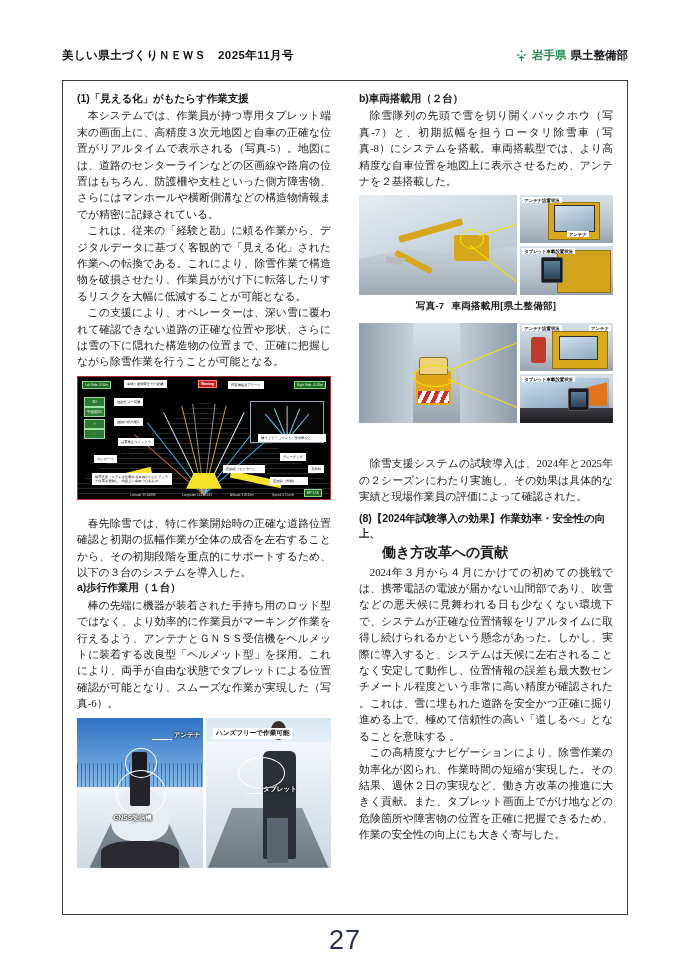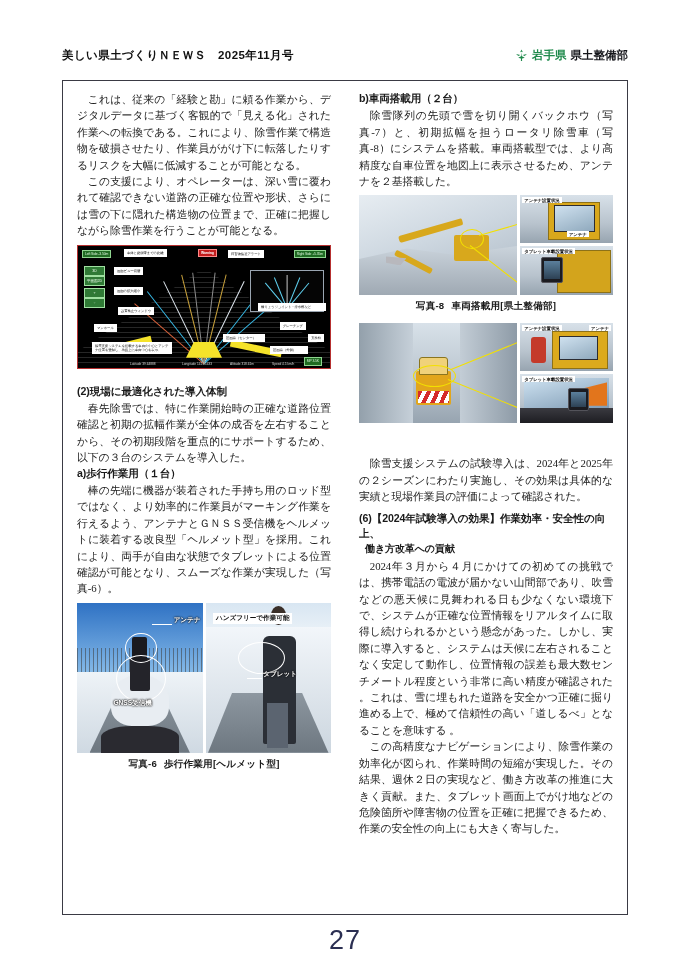--- a/index.html
+++ b/index.html
@@ -90,24 +90,24 @@
   .h-sec {
     font-family: "Liberation Sans", "DejaVu Sans", sans-serif;
     font-size: 11px;
     font-weight: bold;
     line-height: 1.5;
     margin: 0;
     letter-spacing: -0.1px;
   }
   .h-sub-ind {
     font-family: "Liberation Sans", "DejaVu Sans", sans-serif;
-    font-size: 10px;
+    font-size: 14px;
     font-weight: bold;
     line-height: 1.45;
-    margin: 0 0 1px 6px;
+    margin: 0 0 1px 23px;
     letter-spacing: -0.1px;
   }
   p.body {
     font-size: 10.8px;
     line-height: 1.52;
     margin: 0 0 0 0;
     text-align: justify;
     text-justify: inter-ideograph;
     text-indent: 10.8px;
     letter-spacing: -0.05px;
@@ -559,20 +559,22 @@
     </svg>
     <span class="logo-pref">岩手県</span>
     <span class="logo-dept">県土整備部</span>
   </div>
 </div>
 
 <div class="content-frame">
 
   <div class="col col-left">
 
+    <h3 class="h-sub">(1)「見える化」がもたらす作業支援</h3>
+    <p class="body">本システムでは、作業員が持つ専用タブレット端末の画面上に、高精度３次元地図と自車の正確な位置がリアルタイムで表示される（写真-5）。地図には、道路のセンターラインなどの区画線や路肩の位置はもちろん、防護柵や支柱といった側方障害物、さらにはマンホールや横断側溝などの構造物情報までが精密に記録されている。</p>
     <p class="body">これは、従来の「経験と勘」に頼る作業から、デジタルデータに基づく客観的で「見える化」された作業への転換である。これにより、除雪作業で構造物を破損させたり、作業員ががけ下に転落したりするリスクを大幅に低減することが可能となる。</p>
     <p class="body">この支援により、オペレーターは、深い雪に覆われて確認できない道路の正確な位置や形状、さらには雪の下に隠れた構造物の位置まで、正確に把握しながら除雪作業を行うことが可能となる。</p>
 
     <div class="gap-s"></div>
 
     <div class="fig5">
       <div class="road-surface"></div>
       <div class="lane c1"></div>
       <div class="lane c2"></div>
       <div class="lane c3"></div>
@@ -621,21 +623,20 @@
       <div class="scr-bottom-val" style="left:104px;">Longitude 141.15433</div>
       <div class="scr-bottom-val" style="left:152px;">Altitude 318.61m</div>
       <div class="scr-bottom-val" style="left:194px;">Speed 4.5 km/h</div>
       <div class="scr-tag grn" style="right:8px;bottom:2px;">MP 3.5K</div>
 
     </div>
 
 
     <div class="gap-l"></div>
 
-    <h3 class="h-sub">(2)現場に最適化された導入体制</h3>
     <p class="body">春先除雪では、特に作業開始時の正確な道路位置確認と初期の拡幅作業が全体の成否を左右することから、その初期段階を重点的にサポートするため、以下の３台のシステムを導入した。</p>
     <h3 class="h-sub">a)歩行作業用（１台）</h3>
     <p class="body">棒の先端に機器が装着された手持ち用のロッド型ではなく、より効率的に作業員がマーキング作業を行えるよう、アンテナとＧＮＳＳ受信機をヘルメットに装着する改良型「ヘルメット型」を採用。これにより、両手が自由な状態でタブレットによる位置確認が可能となり、スムーズな作業が実現した（写真-6）。</p>
 
     <div class="gap-s"></div>
 
     <div class="fig6">
       <div class="ph ph-left">
         <div class="sky"></div>
         <div class="treeline"></div>
@@ -658,23 +659,20 @@
         <div class="person"></div>
         <div class="person-legs"></div>
         <div class="person-head"></div>
         <div class="circle-hl" style="left:26%;top:26%;width:36%;height:20%;"></div>
         <div class="ph-label banner" style="left:6%;top:7%;">ハンズフリーで作業可能</div>
         <div class="ph-pointer" style="left:33%;top:50%;width:12%;"></div>
         <div class="ph-label" style="left:46%;top:45%;">タブレット</div>
       </div>
     </div>
 
-    <div class="caption">
-      <span>写真-6</span><span class="cap-sp"></span><span>歩行作業用[ヘルメット型]</span>
-    </div>
   </div>
 
   <div class="col col-right">
 
     <h3 class="h-sub">b)車両搭載用（２台）</h3>
     <p class="body">除雪隊列の先頭で雪を切り開くバックホウ（写真-7）と、初期拡幅を担うロータリ除雪車（写真-8）にシステムを搭載。車両搭載型では、より高精度な自車位置を地図上に表示させるため、アンテナを２基搭載した。</p>
 
     <div class="gap-s"></div>
 
     <div class="fig-comp">
@@ -700,21 +698,21 @@
         <div class="side-ph" style="height:49px;">
           <div class="snowy-bg2" style="background:linear-gradient(180deg,#6d7782,#2e3views)"></div>
           <div class="machine-cab" style="left:40%;top:8%;width:56%;height:84%;background:#d3a41c;"></div>
           <div class="tablet-dev" style="left:22%;top:22%;width:22%;height:48%;"></div>
           <div class="side-tag">タブレット車載設置状況</div>
         </div>
       </div>
     </div>
 
     <div class="caption">
-      <span>写真-8</span><span class="cap-sp"></span><span>車両搭載用[県土整備部]</span>
+      <span>写真-7</span><span class="cap-sp"></span><span>車両搭載用[県土整備部]</span>
     </div>
 
     <div class="gap-m"></div>
 
     <div class="fig-comp">
       <div class="fig-main" style="height:100px;">
         <div class="snowy-bg2"></div>
         <div class="canyon-wall-l"></div>
         <div class="canyon-wall-r"></div>
         <div class="rotary-body"></div>
@@ -747,20 +745,20 @@
 
     <div class="gap-xl"></div>
 
 
     <div class="gap-m"></div>
 
     <p class="body">除雪支援システムの試験導入は、2024年と2025年の２シーズンにわたり実施し、その効果は具体的な実績と現場作業員の評価によって確認された。</p>
 
     <div class="gap-s"></div>
 
-    <h3 class="h-sub">(6)【2024年試験導入の効果】作業効率・安全性の向上、</h3>
+    <h3 class="h-sub">(8)【2024年試験導入の効果】作業効率・安全性の向上、</h3>
     <h3 class="h-sub-ind">働き方改革への貢献</h3>
     <p class="body">2024年３月から４月にかけての初めての挑戦では、携帯電話の電波が届かない山間部であり、吹雪などの悪天候に見舞われる日も少なくない環境下で、システムが正確な位置情報をリアルタイムに取得し続けられるかという懸念があった。しかし、実際に導入すると、システムは天候に左右されることなく安定して動作し、位置情報の誤差も最大数センチメートル程度という非常に高い精度が確認された 。これは、雪に埋もれた道路を安全かつ正確に掘り進める上で、極めて信頼性の高い「道しるべ」となることを意味する 。</p>
     <p class="body">この高精度なナビゲーションにより、除雪作業の効率化が図られ、作業時間の短縮が実現した。その結果、週休２日の実現など、働き方改革の推進に大きく貢献。また、タブレット画面上でがけ地などの危険箇所や障害物の位置を正確に把握できるため、作業の安全性の向上にも大きく寄与した。</p>
   </div>
 </div>
 
 <div class="page-number">27</div>
 
 </body></html>

